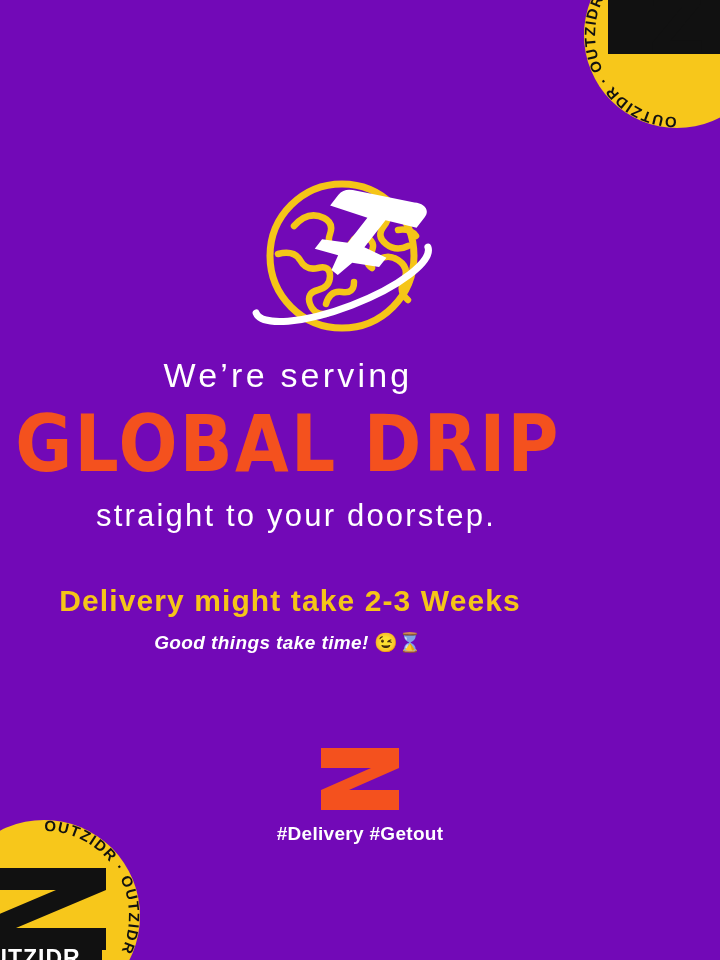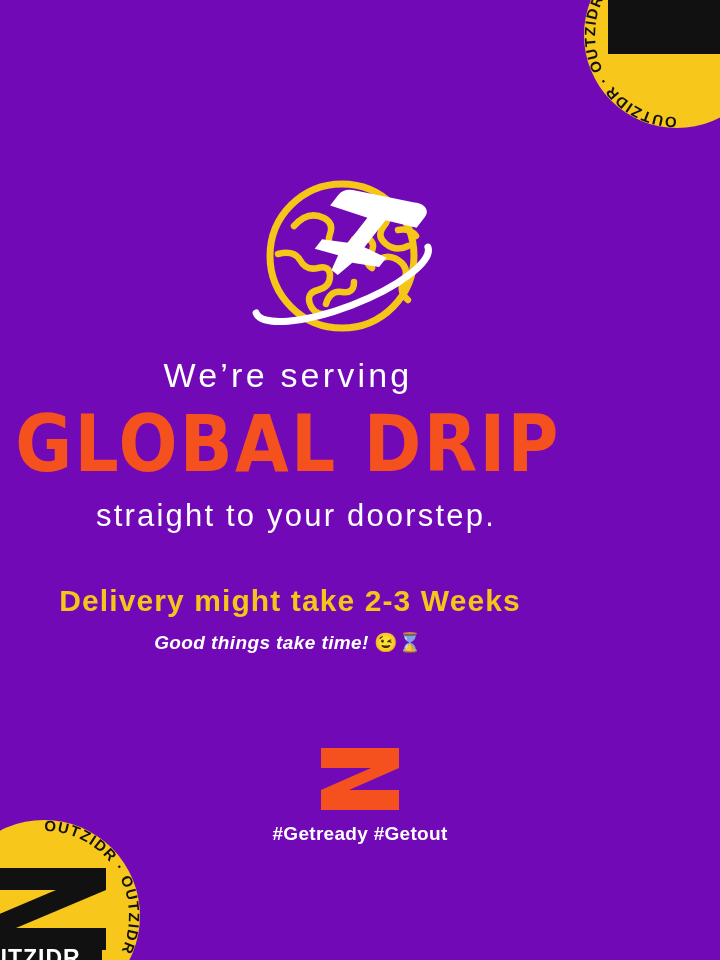--- a/index.html
+++ b/index.html
@@ -142,21 +142,21 @@
     <p class="line-goodthings">
       <span>Good things take time!</span>
       <span class="emoji">😉⌛</span>
     </p>
   </div>
 
   <div id="footer">
     <svg id="zmark" width="82" height="62" viewBox="0 0 82 62">
       <path d="M2 0 H80 V20 L30 42 H80 V62 H2 V42 L52 20 H2 Z" fill="#f4511e"></path>
     </svg>
-    <p class="hashtags">#Getready #Getout</p>
+    <p class="hashtags">#Delivery #Getout</p>
   </div>
 
   <div class="badge" id="badge-tr">
     <svg width="190" height="190" viewBox="0 0 190 190">
       <circle cx="95" cy="95" r="93" fill="#f7c71b"></circle>
       <g font-family="Liberation Sans, sans-serif" font-size="15" font-weight="700" fill="#111111" letter-spacing="1.2">
         <text><textPath href="#rim-tr" startOffset="0%">OUTZIDR · OUTZIDR · OUTZIDR · OUTZIDR · OUTZIDR · </textPath></text>
       </g>
       <defs>
           <path id="rim-tr" d="M95 177 a82 82 0 1 1 0.1 0" fill="none"></path>

